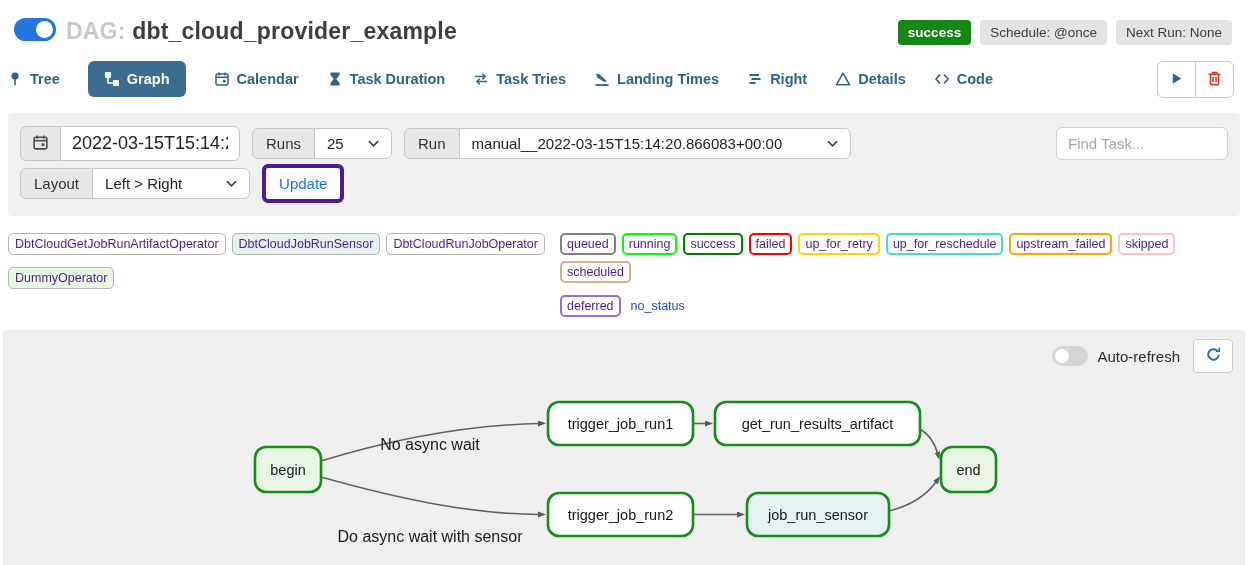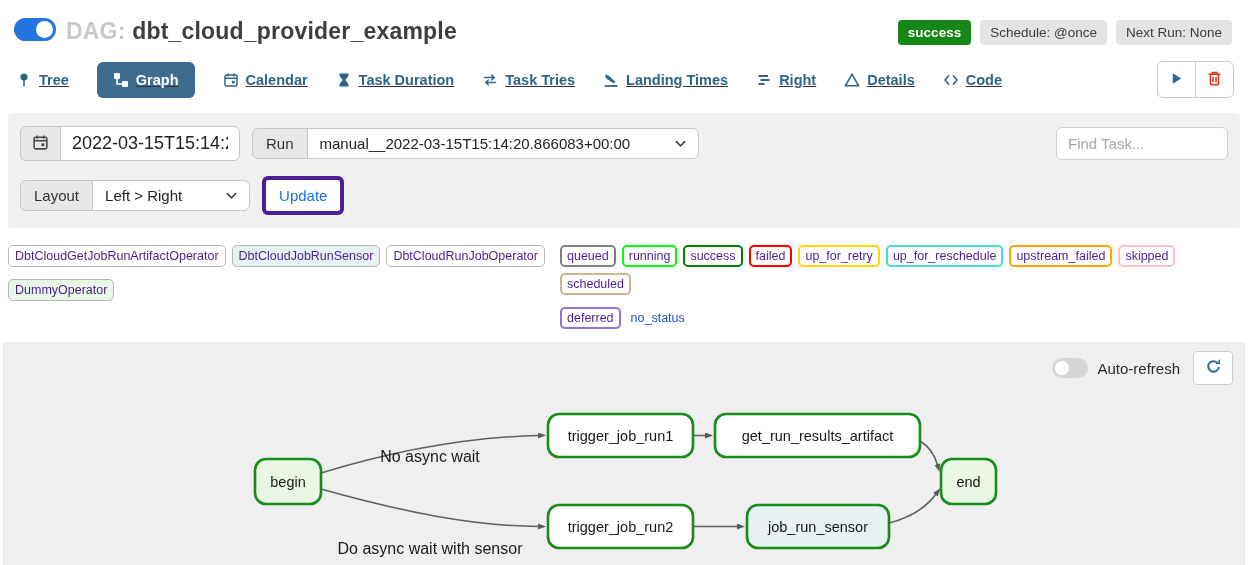--- a/index.html
+++ b/index.html
@@ -22,34 +22,34 @@
   .toggle.sm .knob { width:14px; height:14px; }
   .toggle.on { background:#2575e0; }
   .toggle.on .knob { right:3px; }
   .toggle.off { background:#d6d6d6; }
   .toggle.off .knob { left:3px; }
   .header-right { display:flex; gap:9px; margin-top:6px; }
   .badge { font-size:13.5px; padding:5px 10px; border-radius:4px; white-space:nowrap; }
   .badge.success { background:#168616; color:#fff; font-weight:700; }
   .badge.gray { background:#e4e4e4; color:#3d3d3d; font-weight:500; }
   
-  .tabs-row { display:flex; justify-content:space-between; align-items:center; padding:16px 14px 0 16px;text-decoration:underline; }
+  .tabs-row { display:flex; justify-content:space-between; align-items:flex-start; padding:16px 14px 0 7px; }
   .tabs { display:flex; align-items:center; gap:28px; }
   .tab { display:flex; align-items:center; gap:7px; color:#2e6586; font-size:14.5px; font-weight:600; cursor:pointer; padding:10px 0; }
   .tab.active { background:#3c6d90; color:#fff; padding:10px 16px; border-radius:6px; }
   .ticon { display:flex; }
   .ticon svg { width:16px; height:16px; }
   .action-group { display:flex; }
   .action-btn { width:39px; height:37px; background:#fff; border:1px solid #c9c9c9; display:flex; align-items:center; justify-content:center; padding:0; cursor:pointer; }
   .action-btn:first-child { border-radius:6px 0 0 6px; }
   .action-btn:last-child { border-radius:0 6px 6px 0; margin-left:-1px; }
   
   .filter-panel { margin:15px 8px 0; background:#f0f0f0; border-radius:4px; padding:13px 12px; }
   .filter-row { display:flex; align-items:center; }
-  .filter-row + .filter-row { margin-top:15px; }
+  .filter-row + .filter-row { margin-top:3px; }
   .input-group { display:flex; align-items:stretch; margin-right:12px; }
   .seg { border:1px solid #c6c6c6; font-size:15px; display:flex; align-items:center; }
   .seg-gray { background:#e7e7e7; color:#333; padding:6px 13px; border-radius:6px 0 0 6px; }
   .seg-white { background:#fff; color:#222; padding:6px 12px; border-radius:0 6px 6px 0; margin-left:-1px; }
   .icon-seg { padding:6px 11px; color:#4a4a4a; cursor:pointer; }
   .icon-seg svg { width:17px; height:17px; }
   .date-input { width:180px; background:#fff; border:1px solid #c6c6c6; border-radius:0 6px 6px 0; margin-left:-1px; padding:6px 11px; font-size:18px; color:#222; font-family:Liberation Sans, sans-serif; }
   .select { gap:16px; cursor:pointer; justify-content:space-between; }
   .select .chev { display:flex; }
   .find-task { margin-left:auto; width:172px; background:#fff; border:1px solid #cfcfcf; border-radius:6px; padding:7px 11px; font-size:15px; color:#333; font-family:"Liberation Sans",sans-serif; }
@@ -199,20 +199,31 @@
         <span><svg viewBox="0 0 16 16" fill="none" stroke="currentColor" stroke-width="1.5">
               <rect x="2" y="3" width="12" height="11" rx="1.5"></rect>
               <path d="M2 6.3h12"></path>
               <path d="M5 1.5v3M11 1.5v3"></path>
               <rect x="9" y="8.8" width="2.6" height="2.6" fill="currentColor" stroke="none"></rect>
             </svg></span>
       </button>
       <input class="date-input" value="2022-03-15T15:14:21Z" style="">
     </div>
     <div class="input-group">
+      <span class="seg seg-gray">Runs</span>
+      <div class="seg seg-white select" style="min-width:78px">
+        <span>25</span>
+        <span class="chev">
+            <svg width="11" height="8" viewBox="0 0 12 8">
+              <path d="M1.5 1.5L6 6l4.5-4.5" stroke="#444" stroke-width="1.8" fill="none" stroke-linecap="round"></path>
+            </svg>
+          </span>
+      </div>
+    </div>
+    <div class="input-group">
       <span class="seg seg-gray">Run</span>
       <div class="seg seg-white select" style="min-width:392px">
         <span>manual__2022-03-15T15:14:20.866083+00:00</span>
         <span class="chev">
             <svg width="11" height="8" viewBox="0 0 12 8">
               <path d="M1.5 1.5L6 6l4.5-4.5" stroke="#444" stroke-width="1.8" fill="none" stroke-linecap="round"></path>
             </svg>
           </span>
       </div>
     </div>

